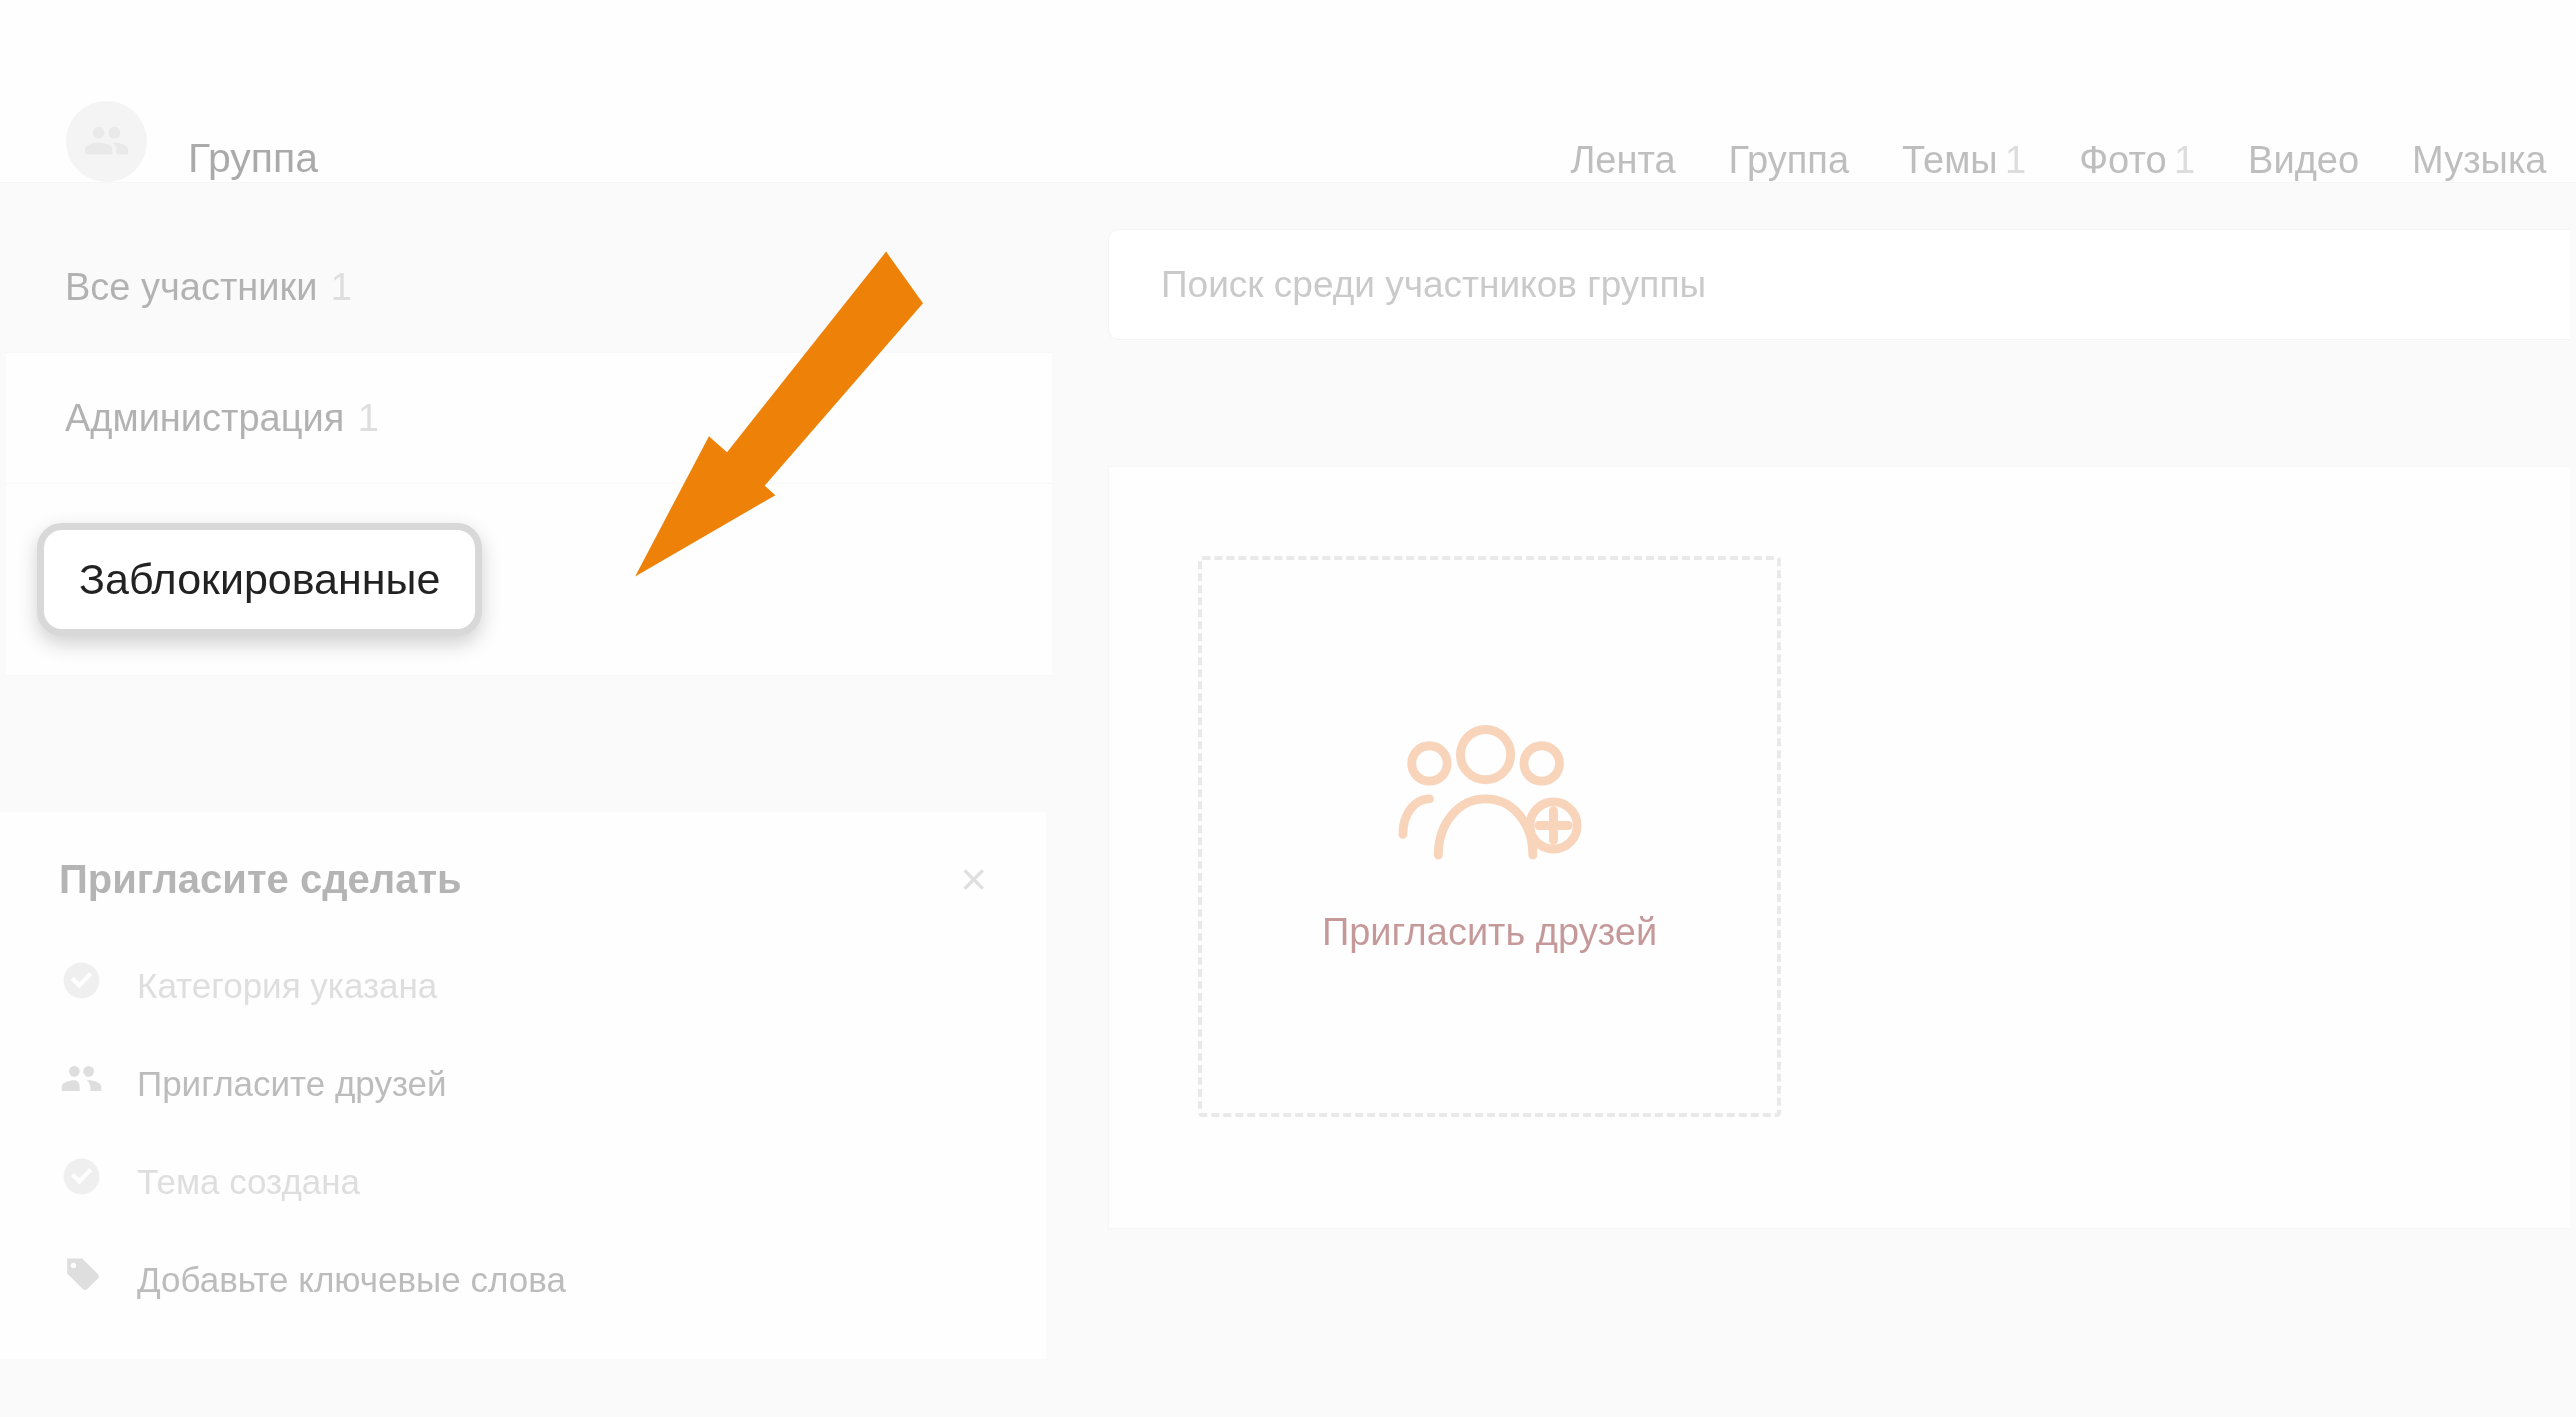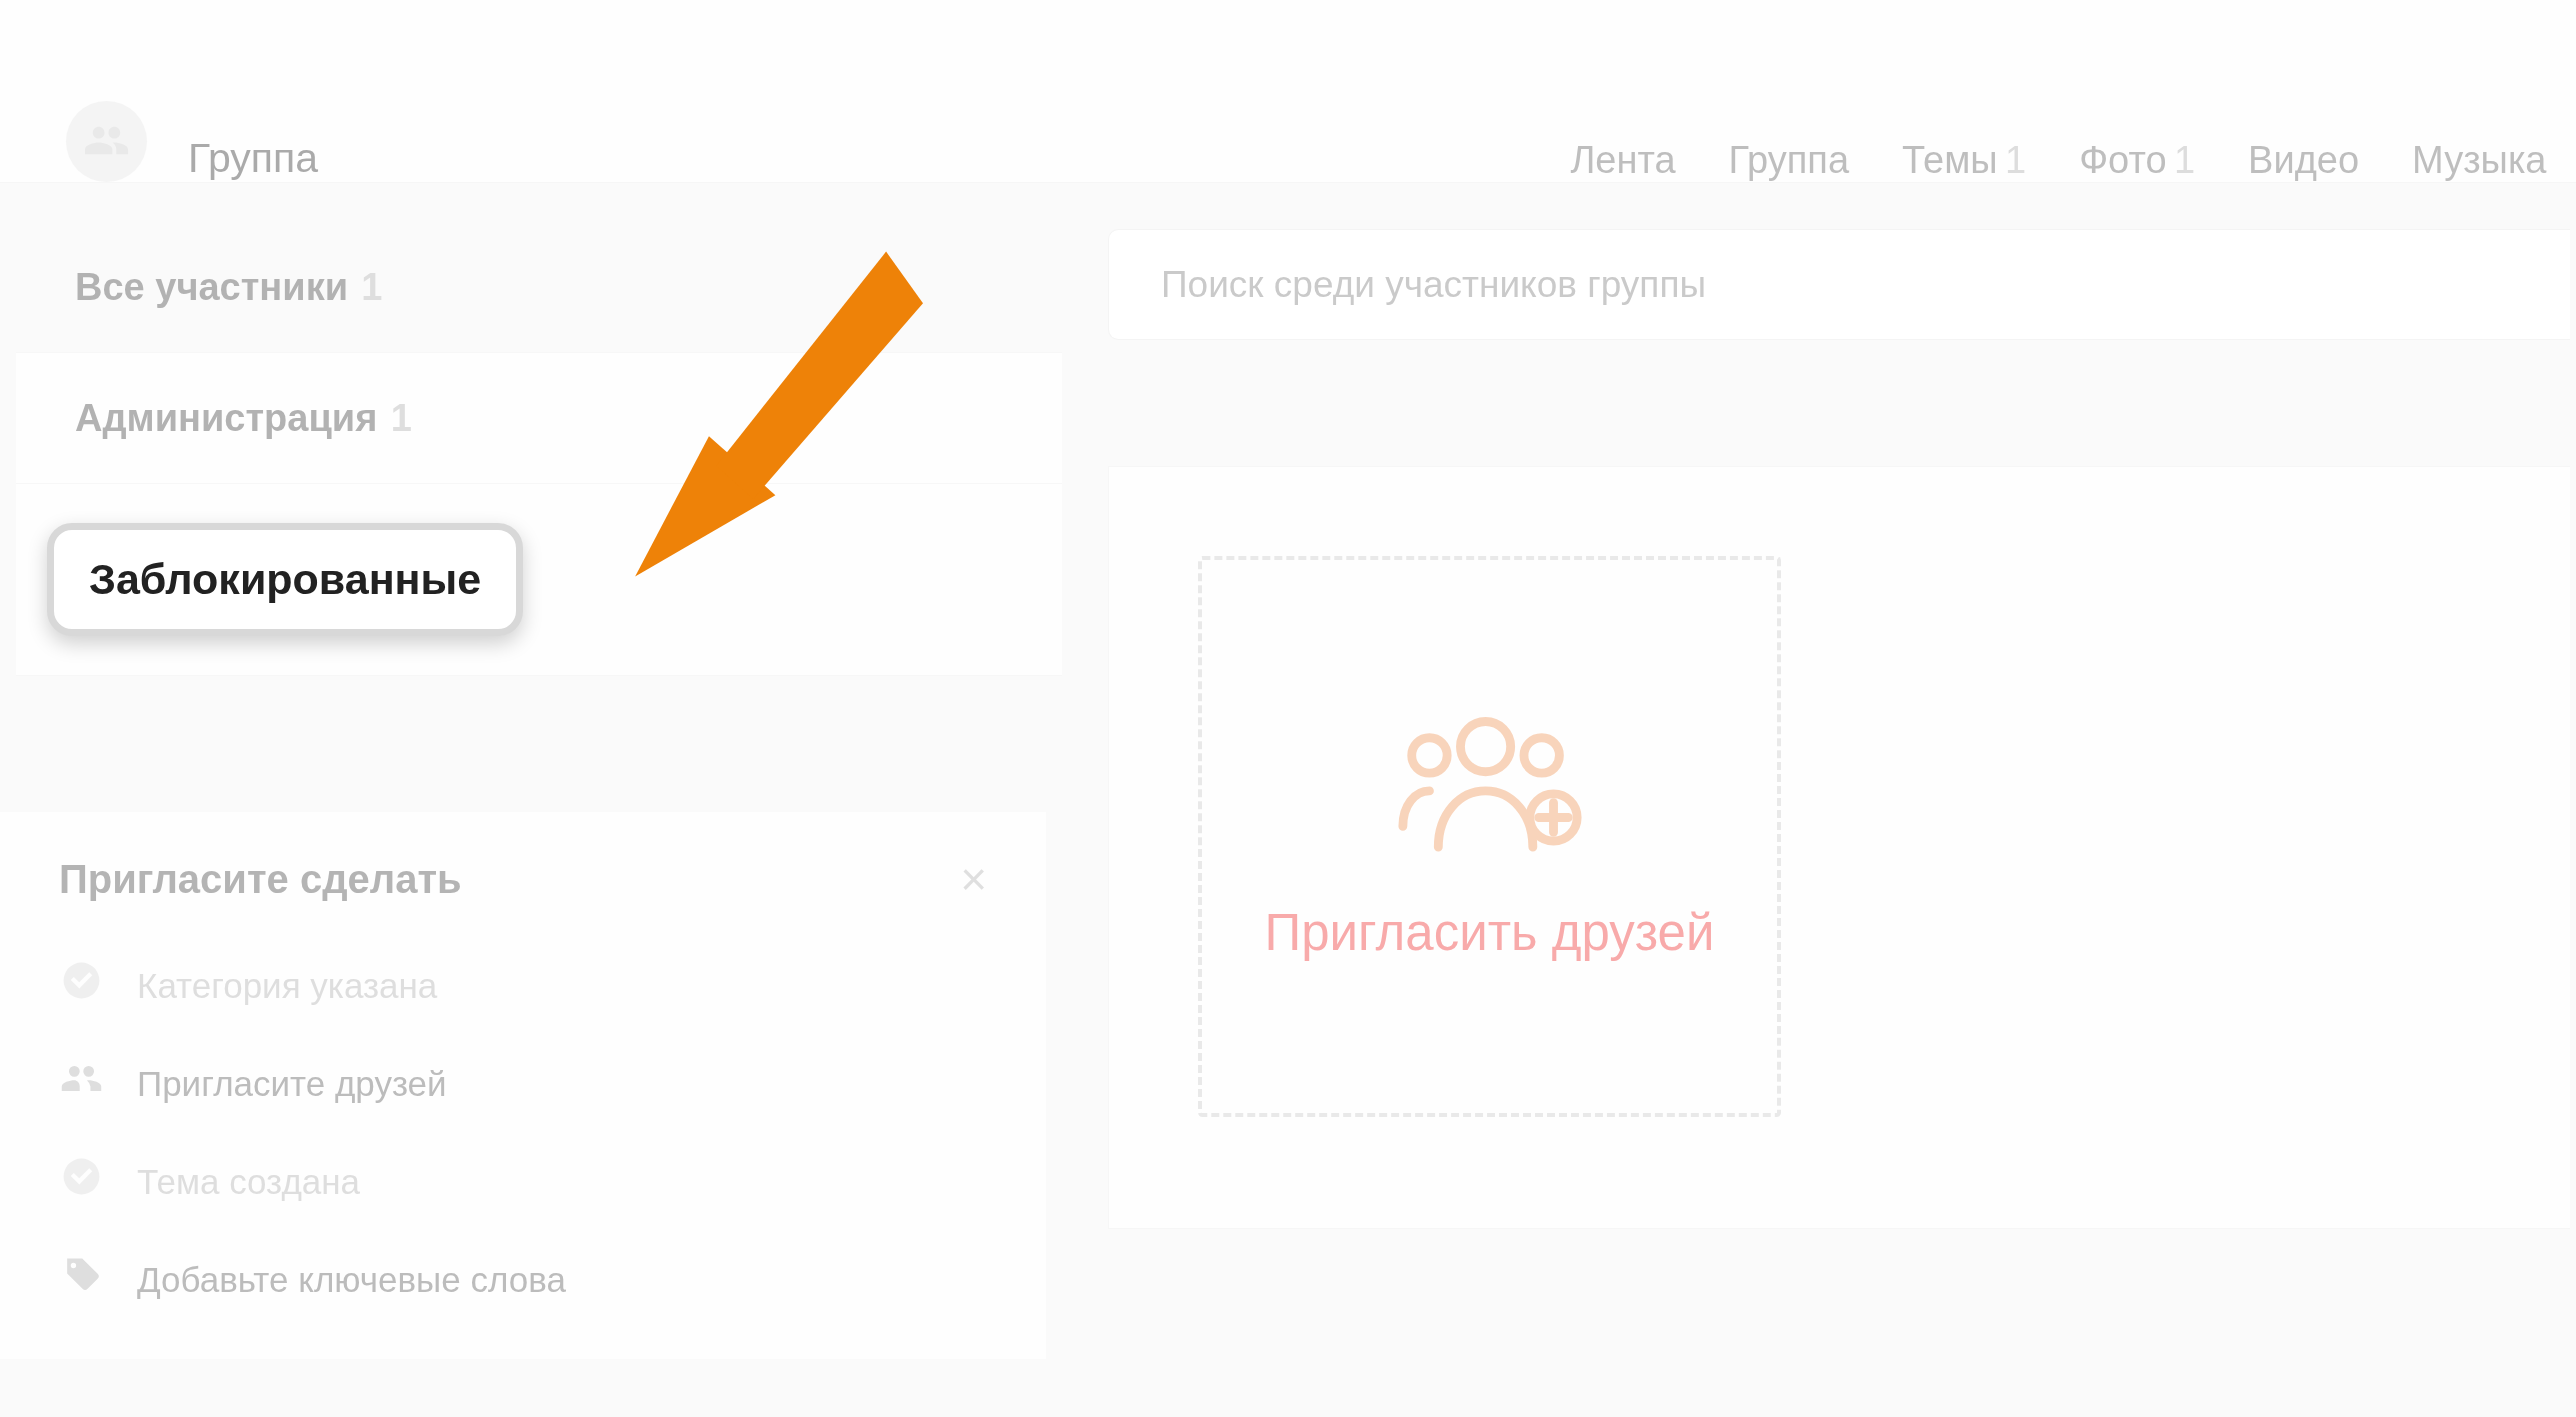--- a/index.html
+++ b/index.html
@@ -53,24 +53,23 @@
   .topnav-item {
     font-size: 38px;
     color: #6f6f6f;
     white-space: nowrap;
   }
   .topnav-item .cnt { color: #b3b3b3; margin-left: 7.4px; }
 
   
   .sidebar {
     position: absolute;
-    left: 16px;
+    left: 6px;
     top: 222px;
     width: 1046px;
-    font-weight: bold;
   }
   .side-item {
     height: 131px;
     display: flex;
     align-items: center;
     padding-left: 59px;
     font-size: 38px;
     color: #555;
     border-bottom: 1.5px solid #eeeeee;
     background: #fcfcfc;
@@ -192,22 +191,22 @@
     border: 4.4px dashed #cfcfcf;
     border-radius: 4.4px;
     display: flex;
     flex-direction: column;
     align-items: center;
     justify-content: center;
     gap: 41px;
   }
   .invite-icon svg { width: 192px; height: 148px; }
   .invite-label {
-    font-size: 51px;
-    color: #ef4444;
+    font-size: 38px;
+    color: #7f1d1d;
   }
 </style>
 </head>
 <body>
 
 <div class="header">
   <div class="group-avatar">
     <span>
       <svg viewBox="0 0 24 24">
           <path d="M16 11c1.66 0 3-1.34 3-3s-1.34-3-3-3-3 1.34-3 3 1.34 3 3 3zm-8 0c1.66 0 3-1.34 3-3S9.66 5 8 5 5 6.34 5 8s1.34 3 3 3zm0 2c-2.33 0-7 1.17-7 3.5V19h14v-2.5C15 14.17 10.33 13 8 13zm8 0c-.29 0-.62.02-.97.05 1.16.84 1.97 1.97 1.97 3.45V19h6v-2.5c0-2.33-4.67-3.5-7-3.5z"></path>

